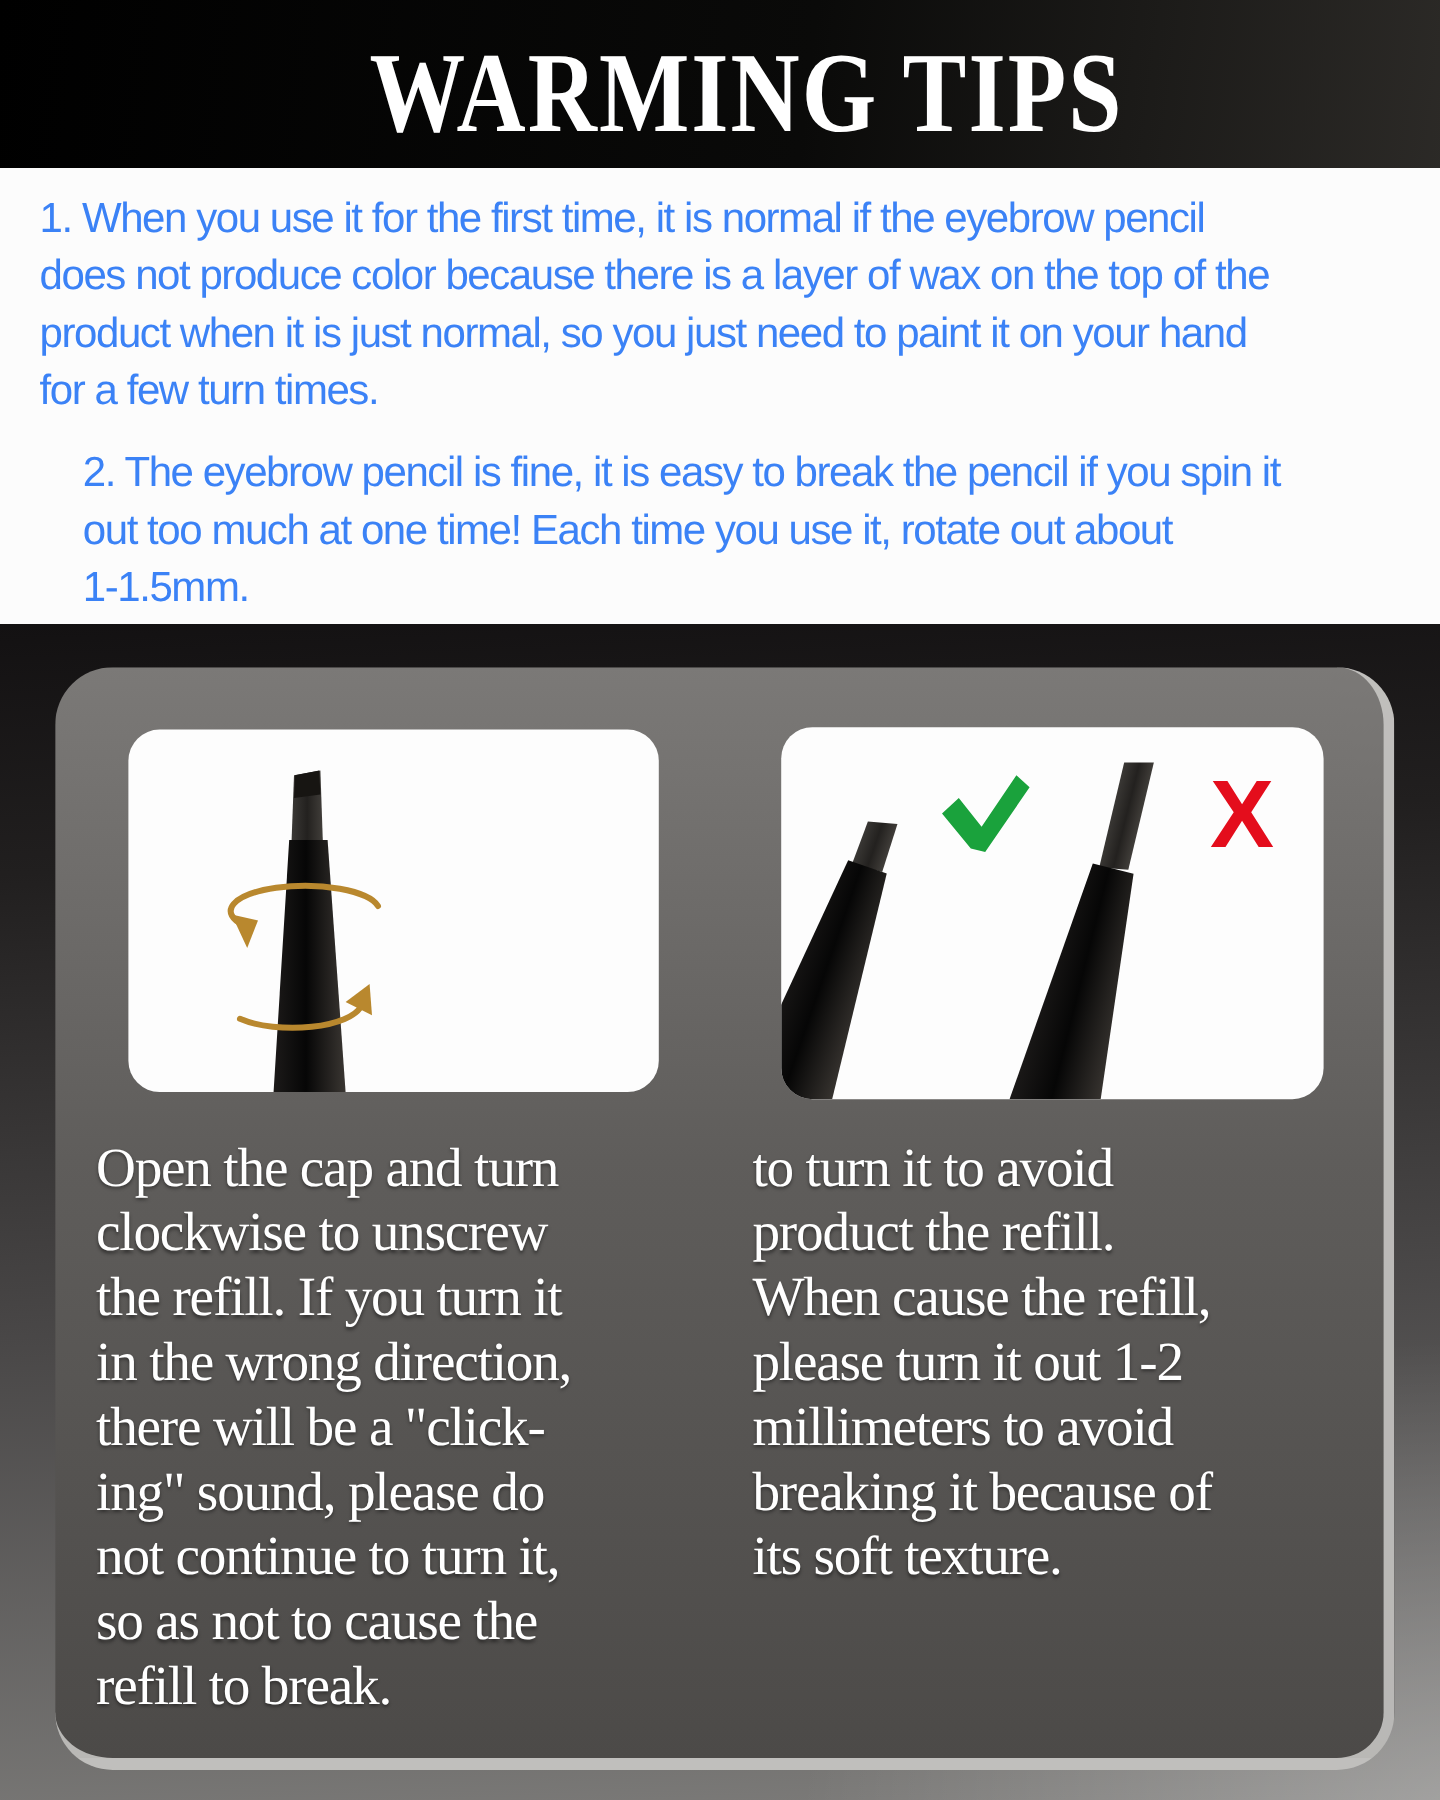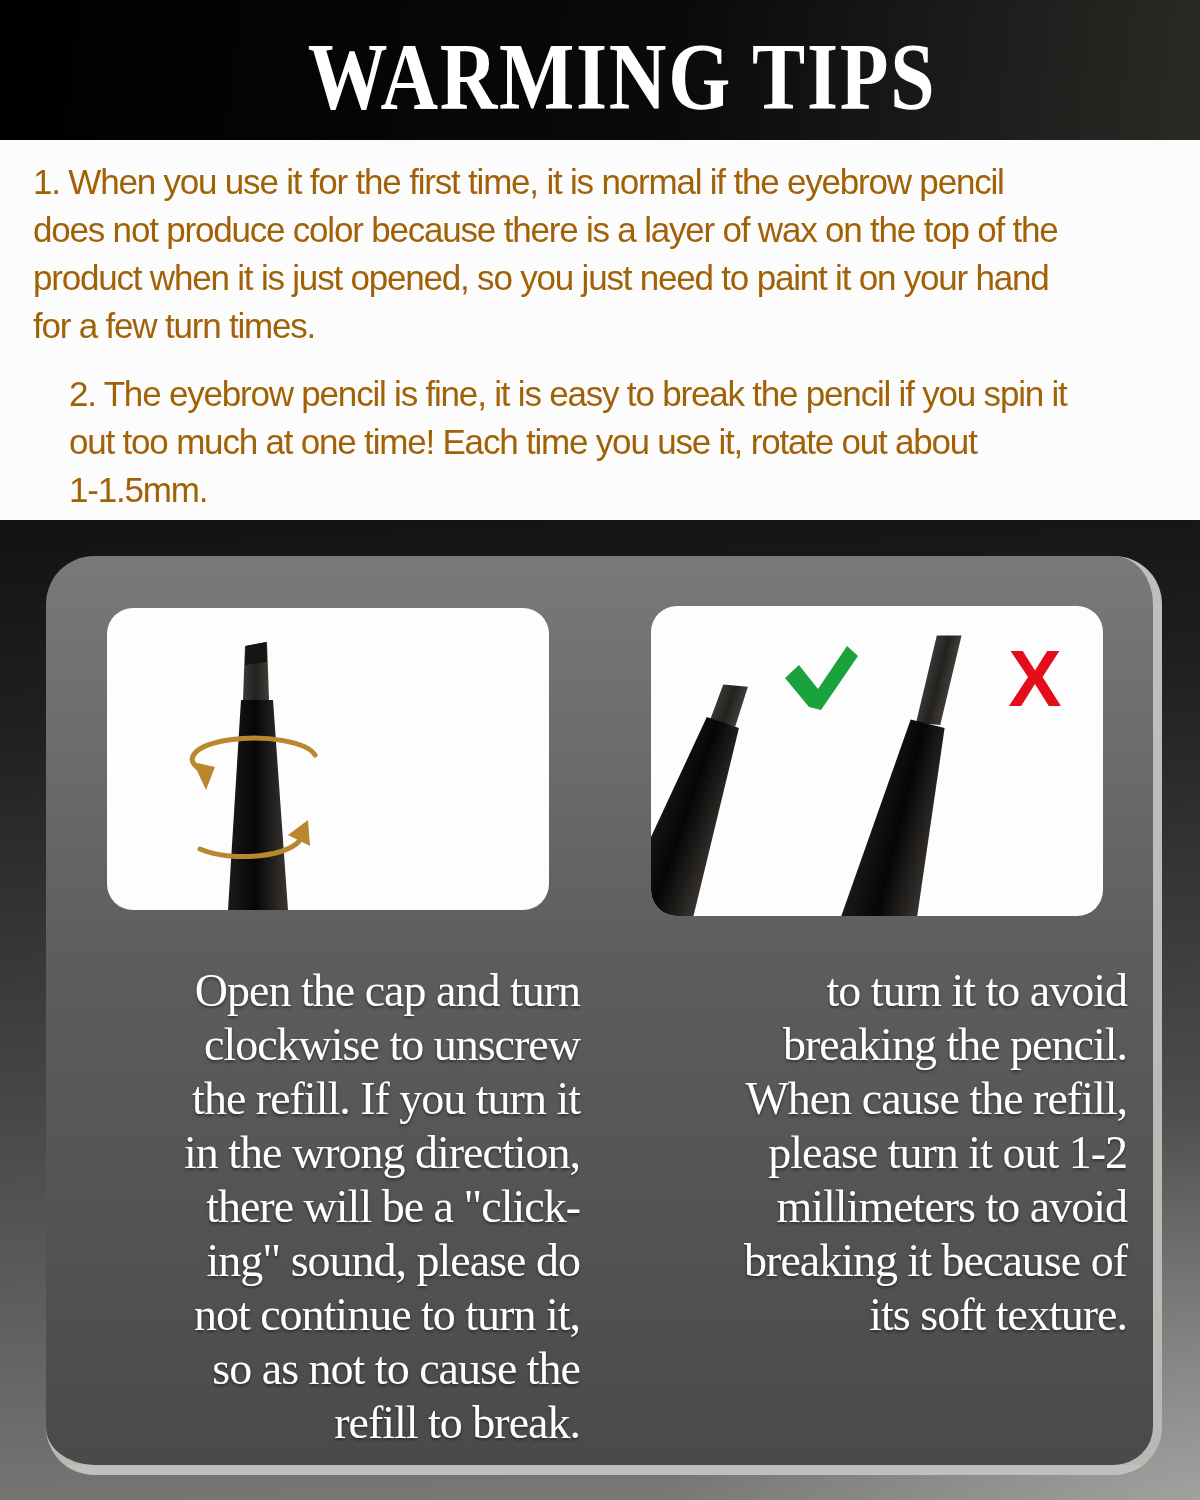--- a/index.html
+++ b/index.html
@@ -9,62 +9,62 @@
   
   .title-bar{position:absolute;left:0;top:0;width:1200px;height:140px;
              background:linear-gradient(97deg,#000 0%,#0a0a09 55%,#2d2b28 100%);
              display:flex;justify-content:center;align-items:flex-start;padding-left:22px;}
   .title-bar .title{margin-top:30px;color:#fff;font-family:"Liberation Serif",serif;
              font-weight:bold;font-size:95px;line-height:95px;letter-spacing:2px;
              display:inline-block;transform:scaleX(0.84);transform-origin:center;white-space:nowrap;}
 
   
   .tips{position:absolute;left:0;top:140px;width:1200px;height:380px;background:#fcfcfc;
-        padding:18px 0 0 33px;box-sizing:border-box;color:#a16207;}
+        padding:18px 0 0 33px;box-sizing:border-box;color:#3b82f6;}
   .tips .line{white-space:nowrap;font-size:35px;line-height:48px;letter-spacing:-1.2px;}
   .tips .para2{margin-top:20px;margin-left:36px;}
 
   
   .demo{position:absolute;left:0;top:520px;width:1200px;height:980px;
         background-image:
           radial-gradient(900px 650px at 102% 102%, rgba(255,255,255,0.30), rgba(255,255,255,0) 62%),
           linear-gradient(177deg,#131112 0%,#211f1f 20%,#4a4848 58%,#7d7c7a 100%);}
 
   .panel{position:absolute;left:46px;top:36px;width:1116px;height:919px;box-sizing:border-box;
          border-radius:48px;
          border-right:9px solid rgba(205,204,201,0.85);
          border-bottom:10px solid rgba(205,204,201,0.85);
          background:linear-gradient(180deg,#7b7977 0%,#5f5d5b 45%,#4c4a48 100%);}
 
   .img-box{position:absolute;background:#fdfdfd;border-radius:26px;overflow:hidden;}
   .img-box.left{left:61px;top:52px;width:442px;height:302px;}
   .img-box.right{left:605px;top:50px;width:452px;height:310px;}
   .img-box svg{display:block;}
 
-  .caption{position:absolute;top:408px;width:500px;text-align:right;color:#ffffff;
+  .caption{position:absolute;top:390px;width:500px;text-align:left;color:#ffffff;
            font-family:"Liberation Serif",serif;font-size:46px;line-height:54px;
            letter-spacing:-1px;text-shadow:0 2px 3px rgba(0,0,0,0.45);}
   .caption.left{left:34px;}
   .caption.right{left:581px;}
   .caption .cline{white-space:nowrap;}
 </style>
 </head>
 <body>
 
 <div class="page">
 
   <header class="title-bar">
     <span class="title">WARMING TIPS</span>
   </header>
 
   <section class="tips">
     <div class="para1">
       <div class="line">1. When you use it for the first time, it is normal if the eyebrow pencil</div>
       <div class="line">does not produce color because there is a layer of wax on the top of the</div>
-      <div class="line">product when it is just opened, so you just need to paint it on your hand</div>
+      <div class="line">product when it is just normal, so you just need to paint it on your hand</div>
       <div class="line">for a few turn times.</div>
     </div>
     <div class="para2">
       <div class="line">2. The eyebrow pencil is fine, it is easy to break the pencil if you spin it</div>
       <div class="line">out too much at one time! Each time you use it, rotate out about</div>
       <div class="line">1-1.5mm.</div>
     </div>
   </section>
 
   <section class="demo">
@@ -129,21 +129,21 @@
         <div class="cline">the refill. If you turn it</div>
         <div class="cline">in the wrong direction,</div>
         <div class="cline">there will be a "click-</div>
         <div class="cline">ing" sound, please do</div>
         <div class="cline">not continue to turn it,</div>
         <div class="cline">so as not to cause the</div>
         <div class="cline">refill to break.</div>
       </div>
       <div class="caption right">
         <div class="cline">to turn it to avoid</div>
-        <div class="cline">breaking the pencil.</div>
+        <div class="cline">product the refill.</div>
         <div class="cline">When cause the refill,</div>
         <div class="cline">please turn it out 1-2</div>
         <div class="cline">millimeters to avoid</div>
         <div class="cline">breaking it because of</div>
         <div class="cline">its soft texture.</div>
       </div>
 
     </div>
   </section>
 </div>

